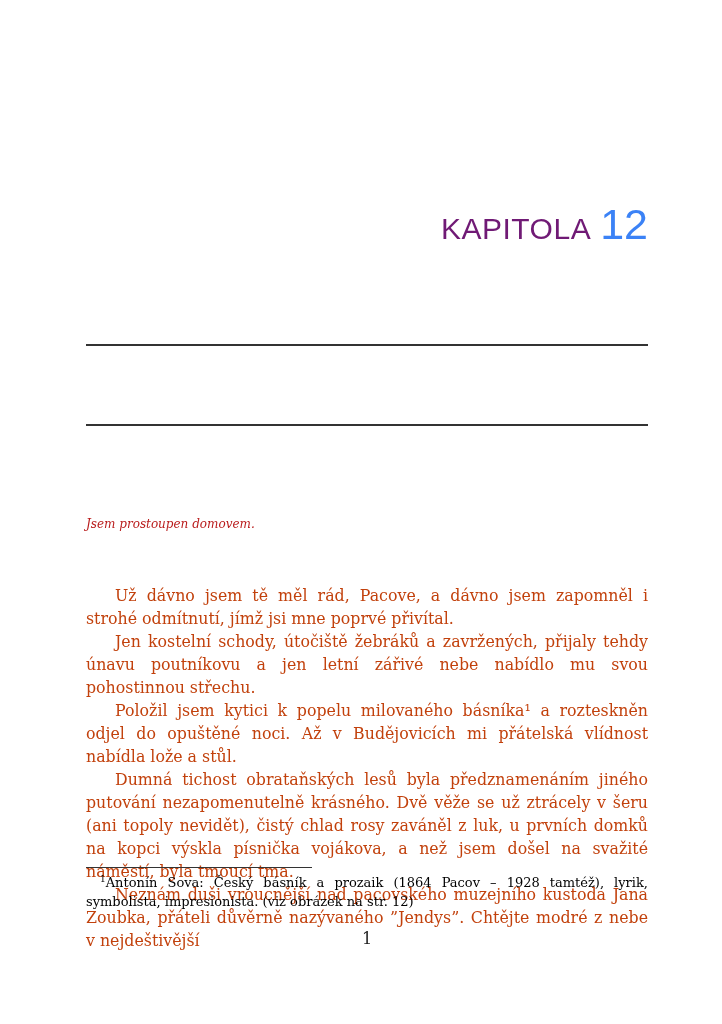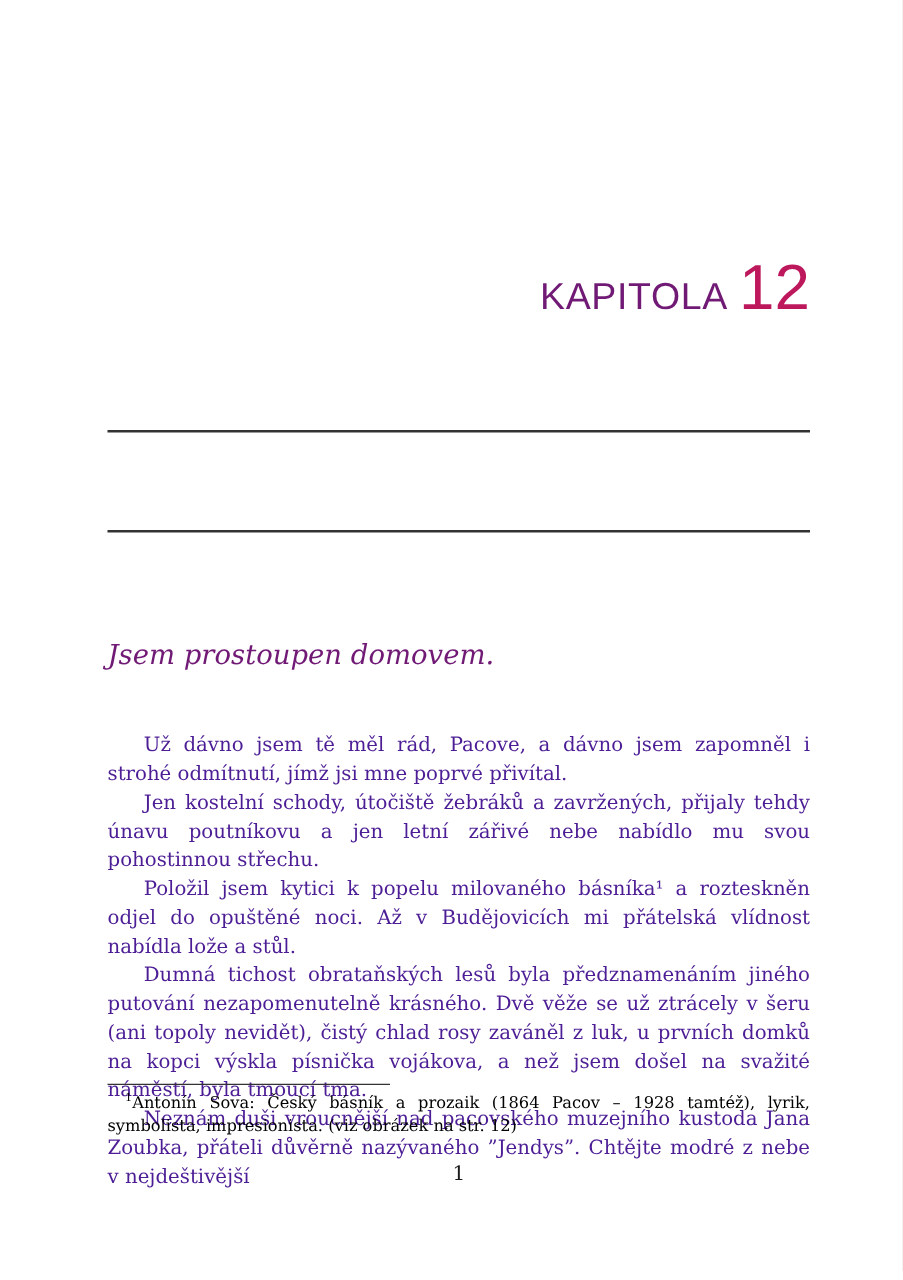--- a/index.html
+++ b/index.html
@@ -26,23 +26,23 @@
     text-align: right;
     font-family: "Liberation Sans", sans-serif;
     white-space: nowrap;
   }
   .chapter-label {
     font-size: 30px;
     letter-spacing: 0.5px;
     color: #701a75;
   }
   .chapter-number {
-    font-size: 51px;
+    font-size: 43px;
     margin-left: 9px;
-    color: #be185d;
+    color: #3b82f6;
   }
 
   .rule {
     position: absolute;
     left: 86px;
     width: 562px;
     height: 2px;
     background: #333333;
   }
   .rule-top    { top: 344px; }
@@ -59,35 +59,35 @@
     color: #111111;
   }
 
   .epigraph {
     position: absolute;
     top: 512px;
     left: 86px;
     width: 562px;
     font-family: "DejaVu Serif", serif;
     font-style: italic;
-    font-size: 22px;
+    font-size: 12px;
     line-height: 25px;
-    color: #701a75;
+    color: #b91c1c;
   }
 
   .body-text {
     position: absolute;
     top: 584px;
     left: 86px;
     width: 562px;
     font-family: "DejaVu Serif", serif;
     font-size: 15.8px;
     line-height: 23px;
     text-align: justify;
-    color: #4c1d95;
+    color: #c2410c;
   }
   .body-text p {
     margin: 0;
     text-indent: 29px;
   }
 
   .footnote-rule {
     position: absolute;
     top: 867px;
     left: 86px;

